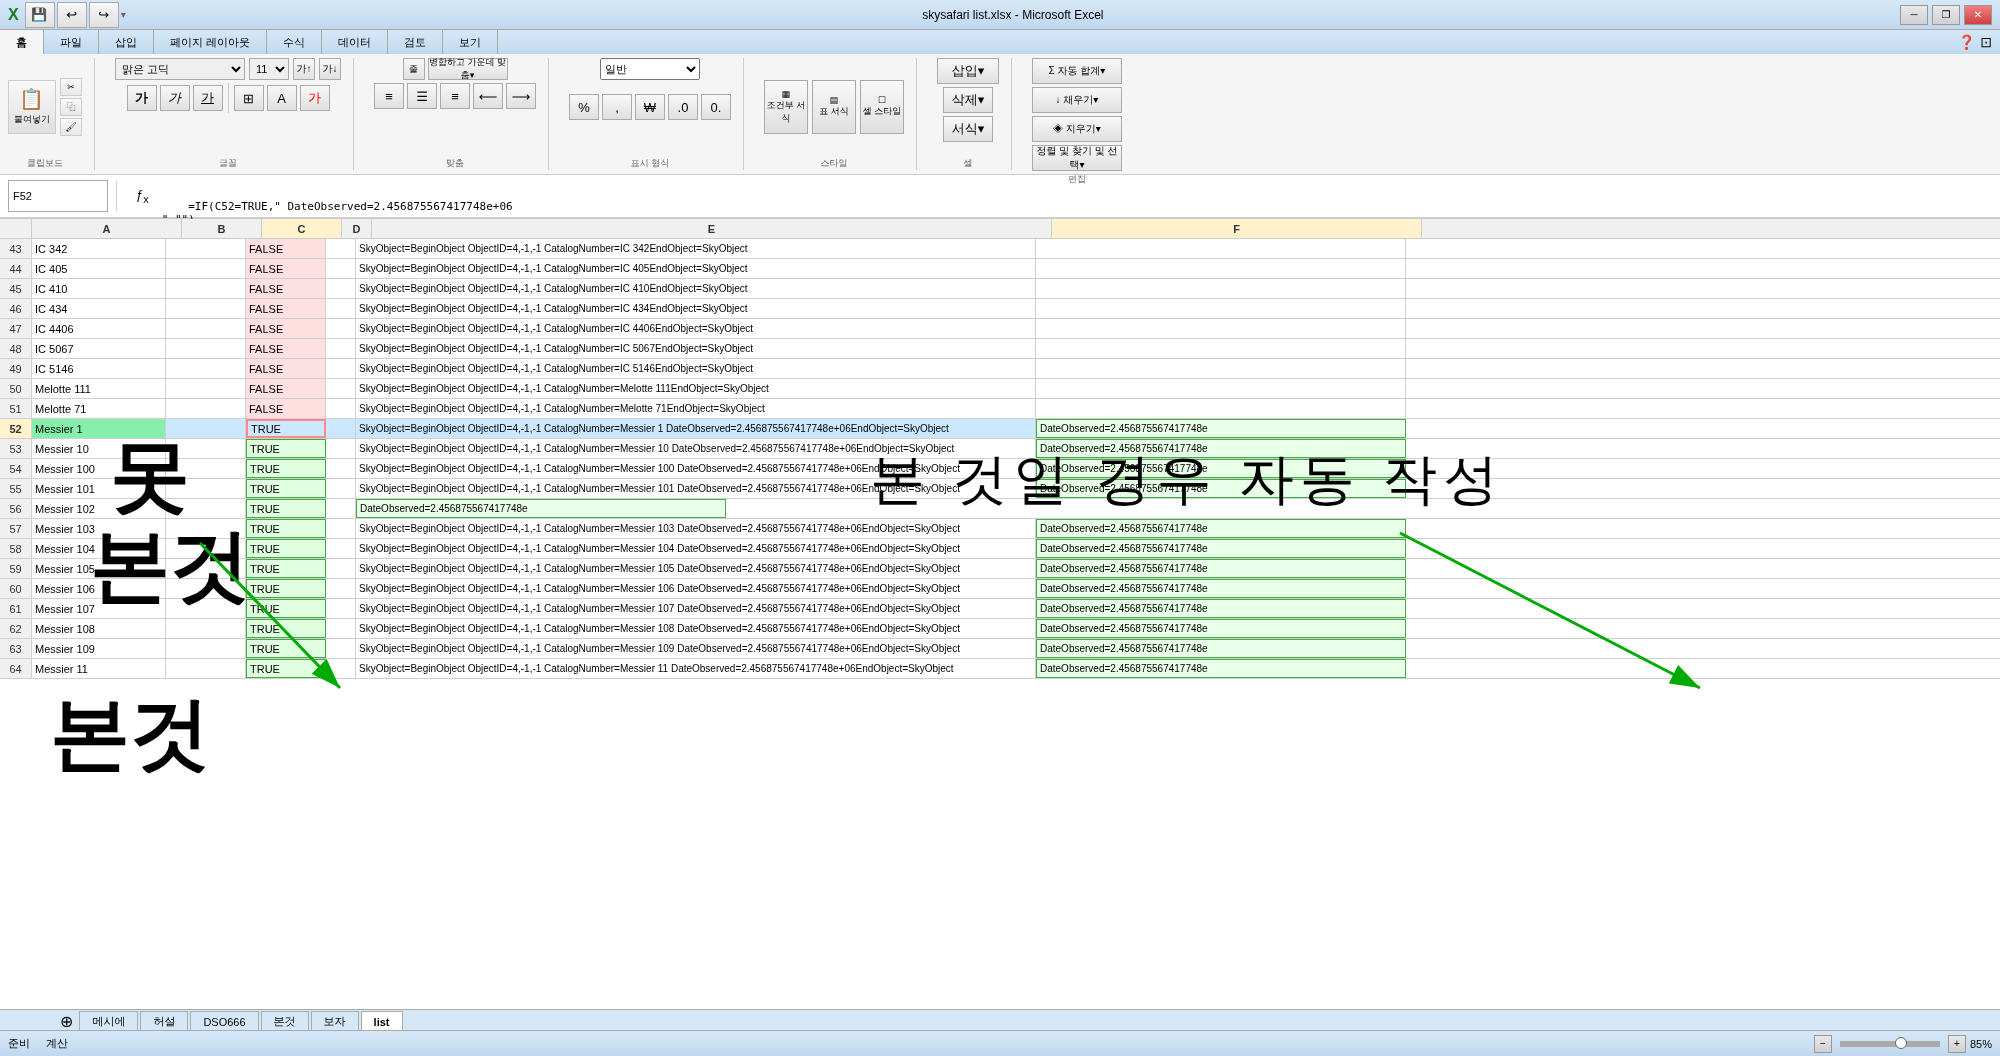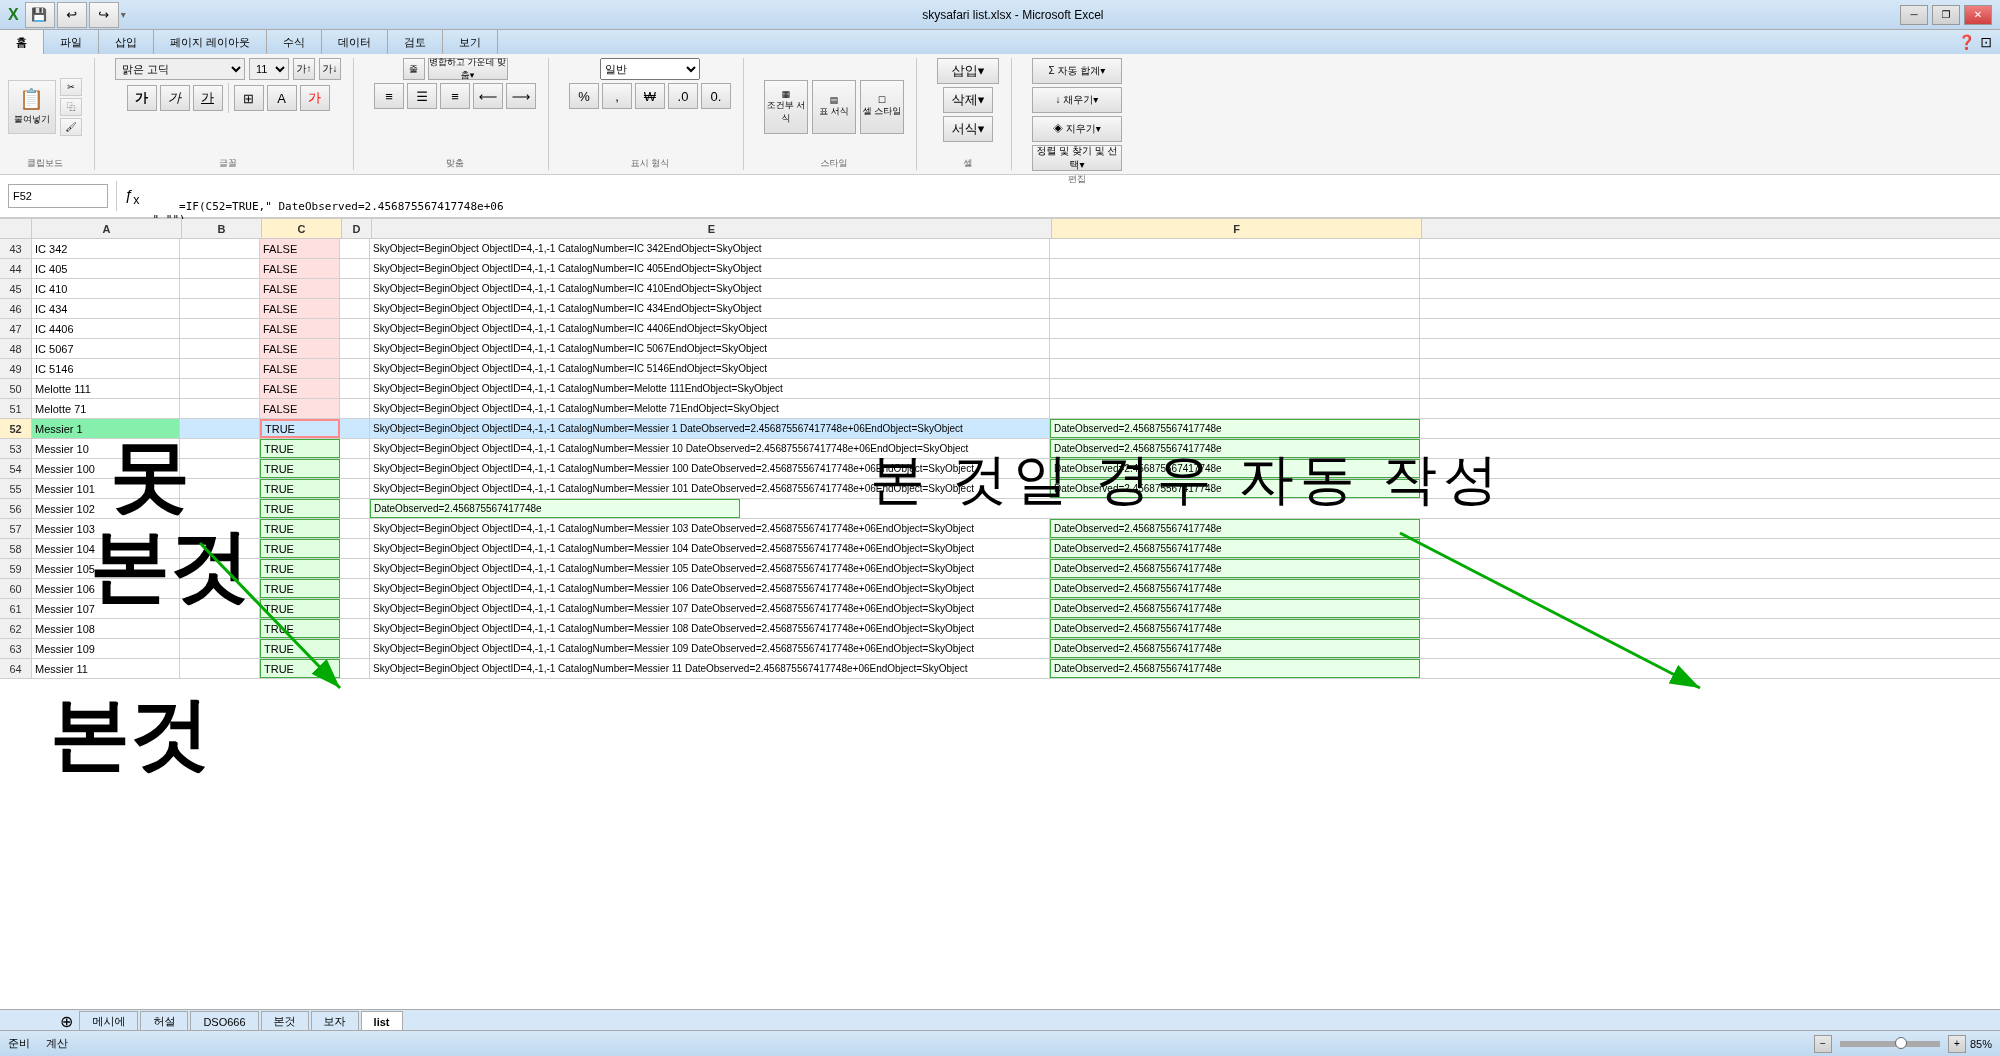--- a/index.html
+++ b/index.html
@@ -26,39 +26,39 @@
     #ribbon-tabs { display: flex; background: linear-gradient(to bottom, #d6e8f7, #c0d8ef); height: 24px; }
     .ribbon-tab { padding: 0 16px; height: 24px; display: flex; align-items: center; font-size: 11px; cursor: pointer; border-right: 1px solid #aaa; }
     .ribbon-tab.active { background: #f5f5f5; border-bottom: none; font-weight: bold; }
     #ribbon-content { display: flex; padding: 4px 8px; gap: 16px; height: 120px; align-items: stretch; }
     .ribbon-group { display: flex; flex-direction: column; border-right: 1px solid #ccc; padding-right: 12px; margin-right: 4px; }
     .ribbon-group-title { font-size: 9px; color: #666; text-align: center; margin-top: auto; padding-top: 2px; }
     .ribbon-group-content { display: flex; gap: 4px; align-items: center; flex: 1; }
 
     
     #formula-bar { display: flex; align-items: center; height: 44px; border-bottom: 2px solid #ccc; padding: 0 8px; gap: 8px; background: #fff; }
-    #cell-ref { width: 100px; border: 1px solid #aaa; padding: 2px 4px; height: 24px; font-size: 11px; }
+    #cell-ref { width: 100px; border: 1px solid #aaa; padding: 2px 4px; height: 32px; font-size: 11px; }
     #formula-separator { width: 1px; height: 30px; background: #ccc; }
     #formula-input { flex: 1; border: 1px solid transparent; padding: 2px 4px; height: 24px; font-size: 11px; white-space: pre-wrap; }
 
     
     #sheet-container { display: flex; flex-direction: column; height: calc(1056px - 30px - 24px - 120px - 44px - 48px); background: #fff; }
 
     
     #col-headers { display: flex; background: #f0f0f0; border-bottom: 1px solid #ccc; height: 20px; user-select: none; }
     .col-header { border-right: 1px solid #ccc; display: flex; align-items: center; justify-content: center; font-size: 11px; font-weight: bold; color: #333; background: #f0f0f0; cursor: default; flex-shrink: 0; }
     .col-header.selected { background: #fff2cc; }
 
     
     #sheet-body { display: flex; flex-direction: column; overflow: hidden; }
     .sheet-row { display: flex; height: 20px; border-bottom: 1px solid #d0d0d0; }
     .row-num { width: 32px; background: #f0f0f0; border-right: 1px solid #ccc; display: flex; align-items: center; justify-content: center; font-size: 10px; color: #333; flex-shrink: 0; cursor: default; }
     .row-num.selected { background: #fff2cc; font-weight: bold; }
     .cell { border-right: 1px solid #d0d0d0; display: flex; align-items: center; padding: 0 3px; font-size: 11px; overflow: hidden; white-space: nowrap; flex-shrink: 0; cursor: cell; }
-    .cell-a { width: 148px; }
+    .cell-a { width: 134px; }
     .cell-b { width: 80px; }
     .cell-c { width: 80px; background: #ffe0e0; }
     .cell-c.true-val { background: #e0ffe0; }
     .cell-d { width: 30px; }
     .cell-e { width: 680px; font-size: 10px; }
     .cell-f { width: 370px; font-size: 10px; background: #fff; }
     .cell-f.true-row { background: #e8ffe8; border: 1px solid #00aa00; }
 
     
     .row-52 .cell { background: #cce8ff; }
@@ -193,21 +193,21 @@
           <button class="tb-btn">☰</button>
           <button class="tb-btn">≡</button>
           <button class="tb-btn">⟵</button>
           <button class="tb-btn">⟶</button>
         </div>
       </div>
       <div class="ribbon-group-title">맞춤</div>
     </div>
 
     <div class="ribbon-group">
-      <div class="ribbon-group-content" style="flex-direction:column; gap:3px;">
+      <div class="ribbon-group-content" style="flex-direction:column; gap:14px;">
         <select style="width:100px; height:22px; font-size:11px;">
           <option>일반</option>
         </select>
         <div style="display:flex; gap:3px;">
           <button class="tb-btn">%</button>
           <button class="tb-btn">,</button>
           <button class="tb-btn">₩</button>
           <button class="tb-btn">.0</button>
           <button class="tb-btn">0.</button>
         </div>
@@ -250,21 +250,21 @@
         <button class="tb-btn" style="width:90px; font-size:10px;">정렬 및 찾기 및 선택▾</button>
       </div>
       <div class="ribbon-group-title">편집</div>
     </div>
   </div>
 </div>
 
 <div id="formula-bar">
   <input id="cell-ref" class="cell-ref" value="F52" style="">
   <div id="formula-separator"></div>
-  <span style="font-size:15px; cursor:pointer;">ƒ<sub>x</sub></span>
+  <span style="font-size:13px; cursor:pointer;margin-left:11px;">ƒ<sub>x</sub></span>
   <div id="formula-input" style="font-family: monospace; font-size:11px; color:#000;">
     =IF(C52=TRUE," DateObserved=2.456875567417748e+06<br>","")
   </div>
 </div>
 
 <div id="sheet-container" style="position:relative;">
 
   <div id="col-headers">
     <div class="col-header" style="width:32px;"></div>
     <div class="col-header" style="width:150px;">A</div>

